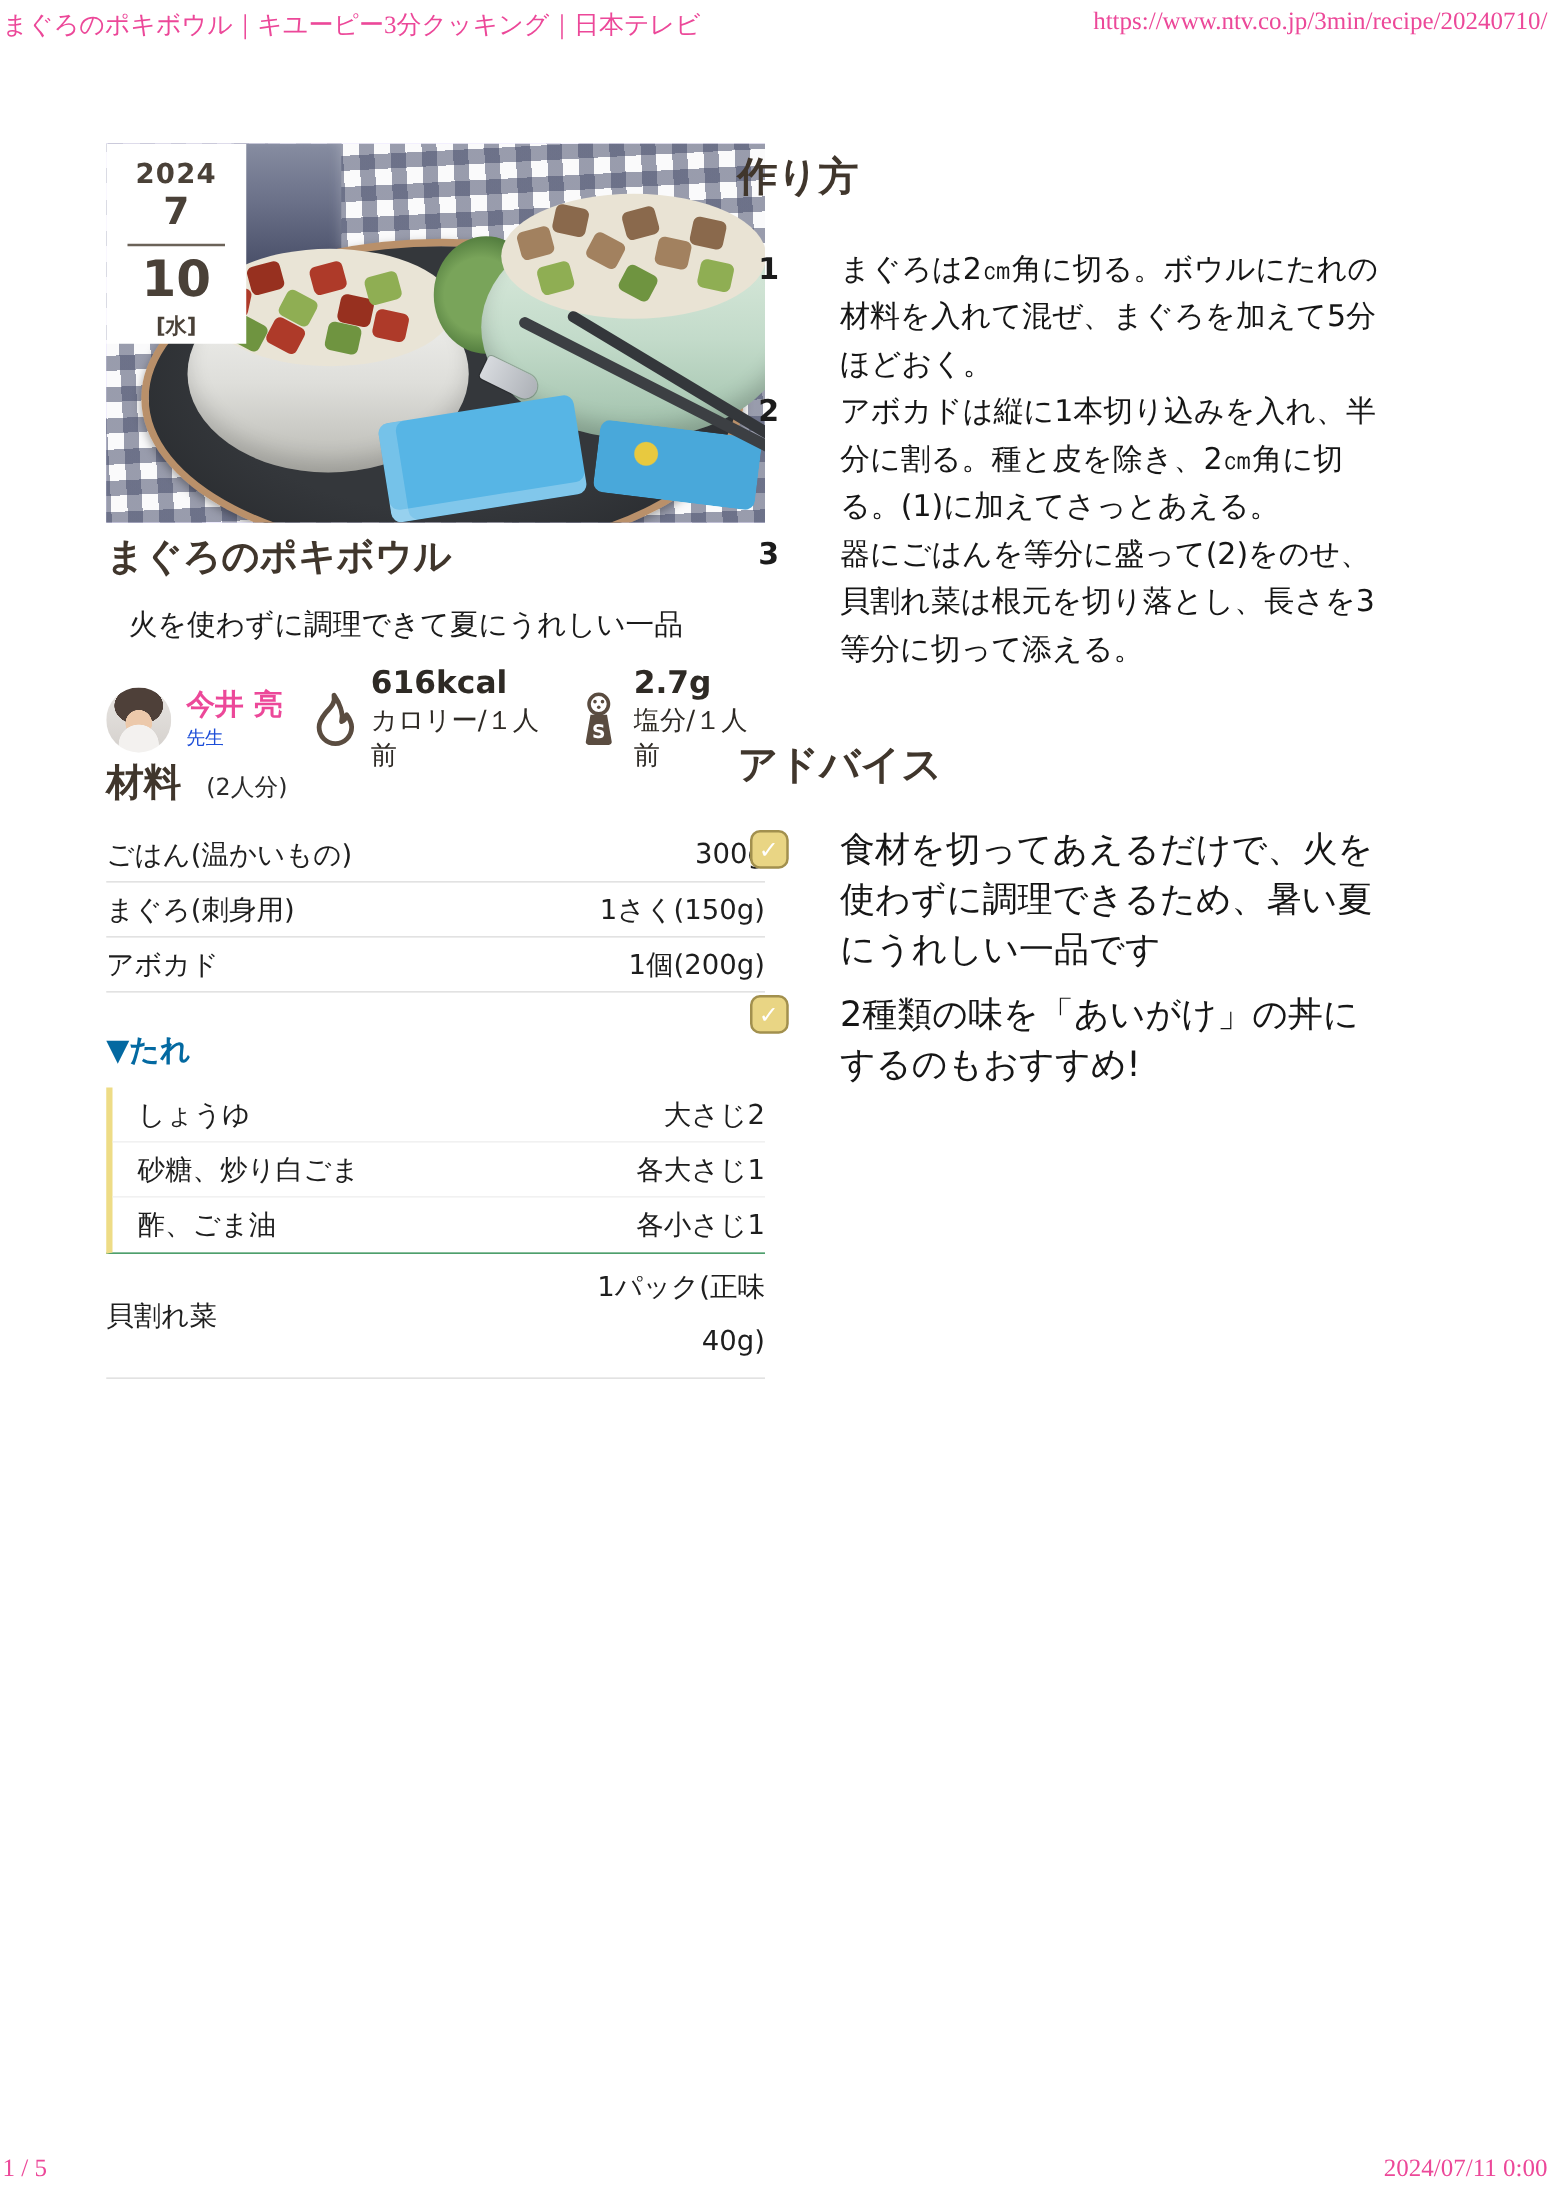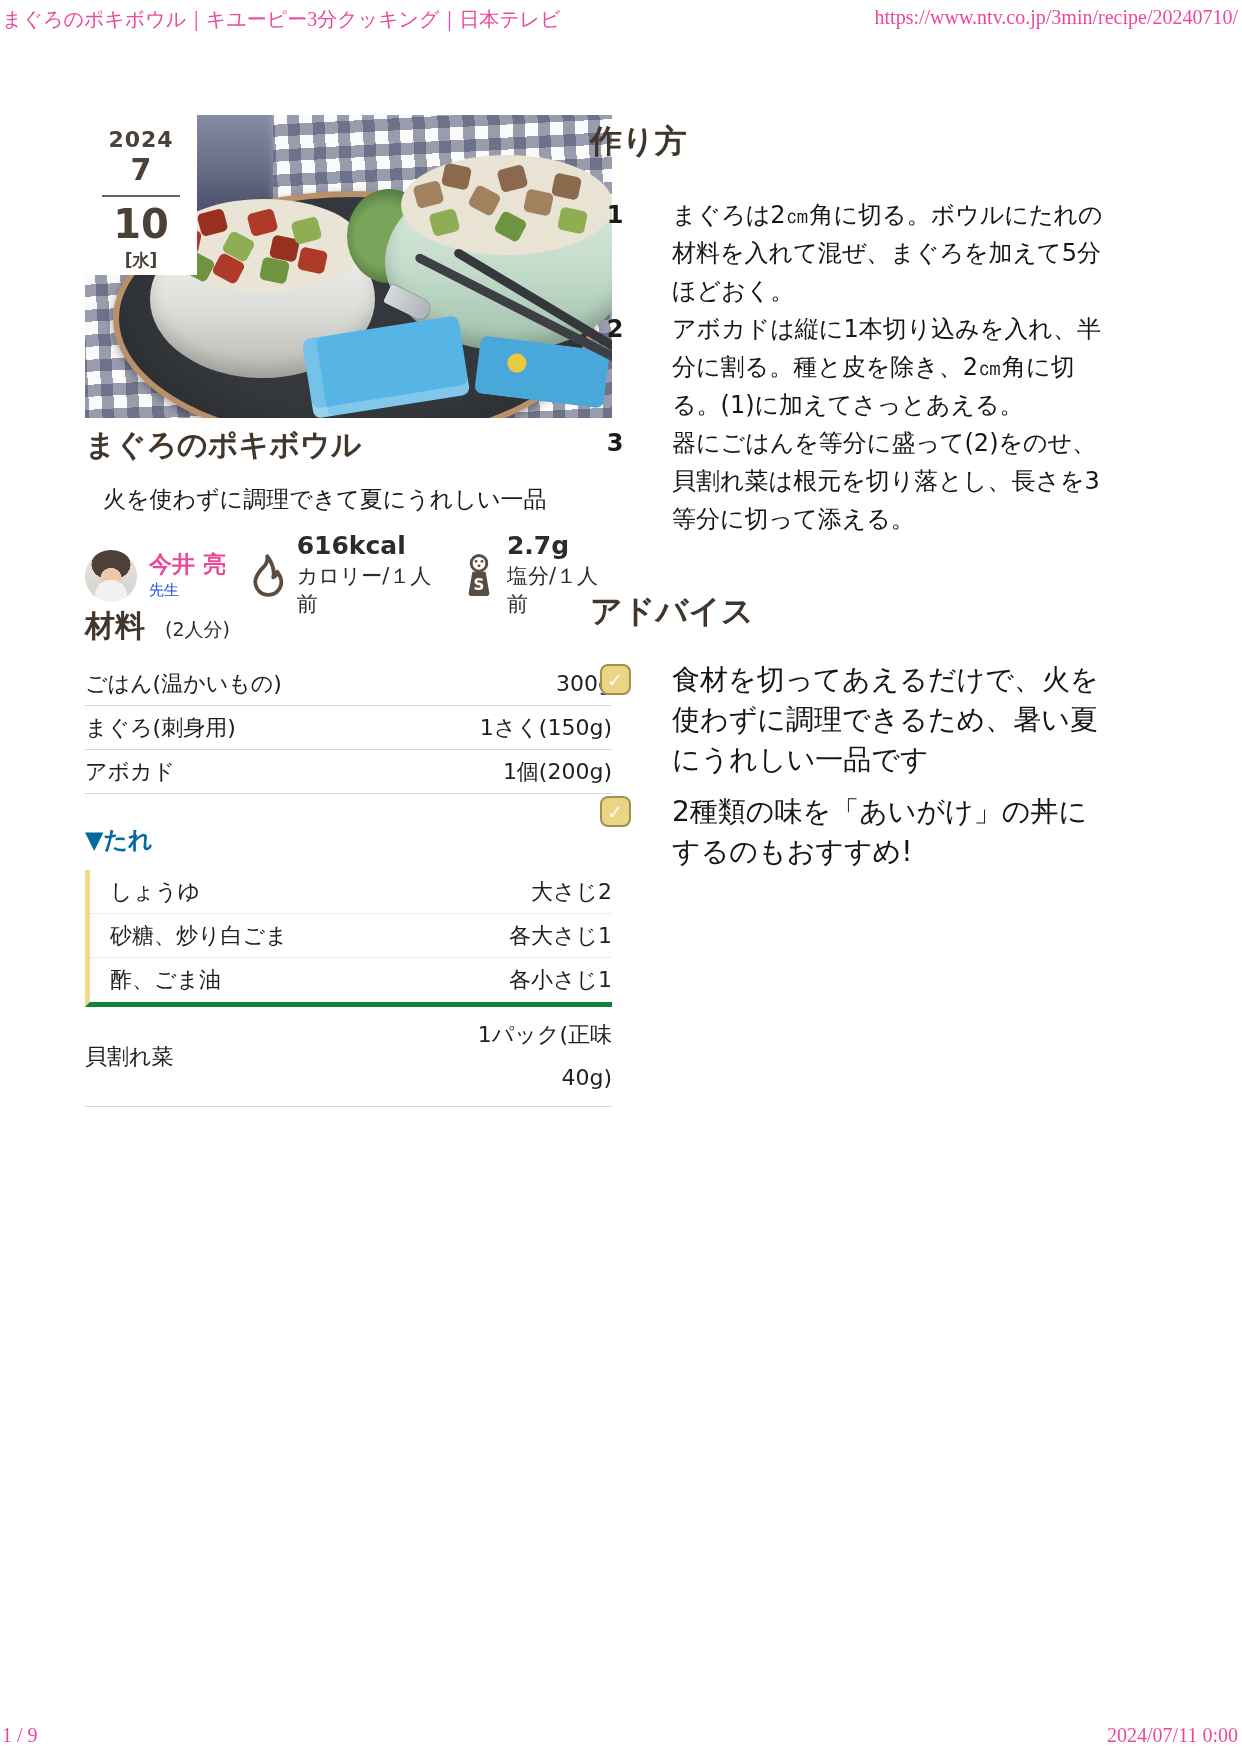--- a/index.html
+++ b/index.html
@@ -116,21 +116,21 @@
   .stat-value { font-size:25px; font-weight:bold; color:#2e2a25; line-height:26px; }
   .stat-label { font-size:21px; color:#2e2a25; margin-top:3px; }
   .ing-heading { position:absolute; left:85px; top:606px; font-size:30px; font-weight:bold; color:#40362c; }
   .ing-heading .servings { font-size:19px; font-weight:normal; color:#2b2b2b; margin-left:20px; }
   .ing-table { position:absolute; left:85px; top:662px; width:527px; font-size:22px; }
   .ing-row {
     display:flex; justify-content:space-between; align-items:center;
     min-height:44px; border-bottom:1px solid #d9d9d9;
   }
   .group-heading { font-size:24px; font-weight:bold; color:#0369a1; margin:30px 0 14px; }
-  .group { border-left:5px solid #eedc86; border-bottom:5px solid #15803d; }
+  .group { border-left:5px solid #eedc86; border-bottom:1px solid #15803d; }
   .group .ing-row { padding-left:20px; border-bottom:1px solid #ededed; }
   .group .ing-row:last-child { border-bottom:none; }
   .ing-row.tall { min-height:100px; }
   .ing-row.tall .amount { width:150px; text-align:right; line-height:1.95; }
   
   .col-right { position:absolute; left:590px; top:120px; width:525px; }
   .col-right h2 { font-size:32px; font-weight:bold; color:#40362c; }
   .steps { margin-top:32px; }
   .step { display:grid; grid-template-columns:50px 1fr; column-gap:32px; }
   .step-no { font-size:24px; font-weight:bold; color:#1b1b1b; text-align:center; padding-top:5px; }
@@ -298,15 +298,15 @@
       <div class="advice-text">食材を切ってあえるだけで、火を使わずに調理できるため、暑い夏にうれしい一品です</div>
     </div>
     <div class="advice-item">
       <div class="checkbox">✓</div>
       <div class="advice-text">2種類の味を「あいがけ」の丼にするのもおすすめ!</div>
     </div>
   </div>
 </div>
 
 <div class="print-footer">
-  <span>1 / 9</span>
+  <span>1 / 5</span>
   <span>2024/07/11 0:00</span>
 </div>
 
 </body></html>

